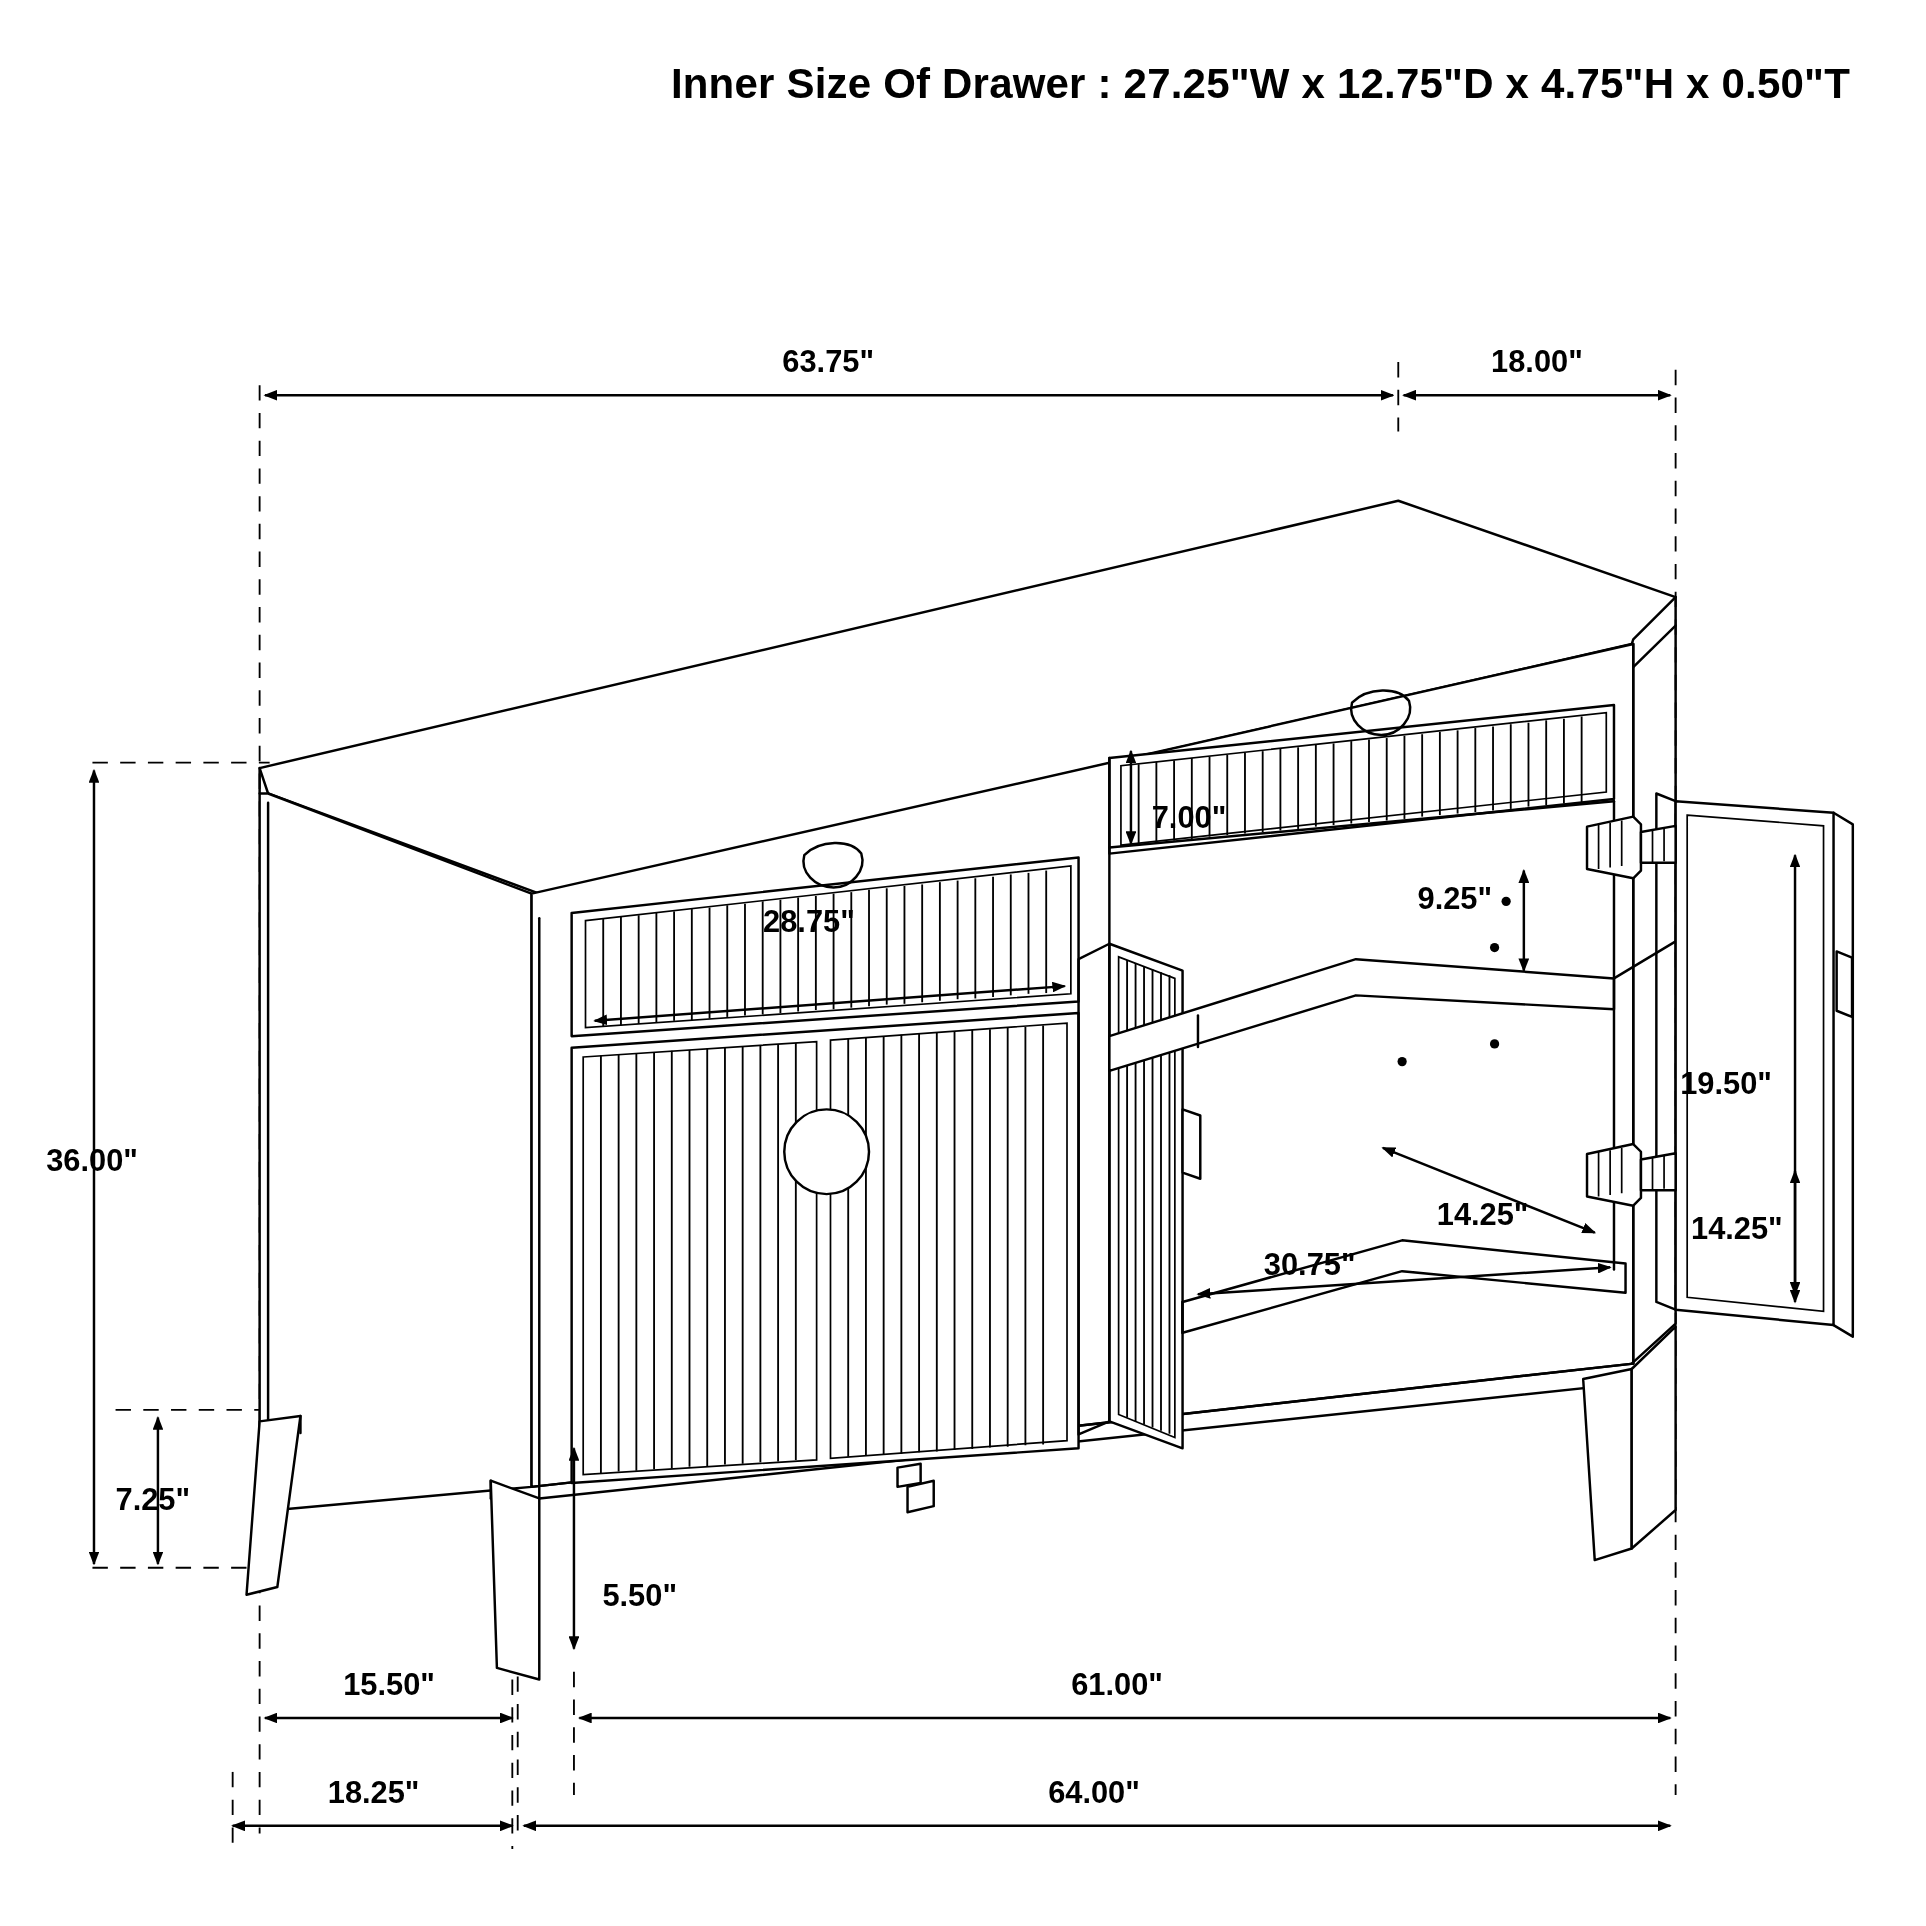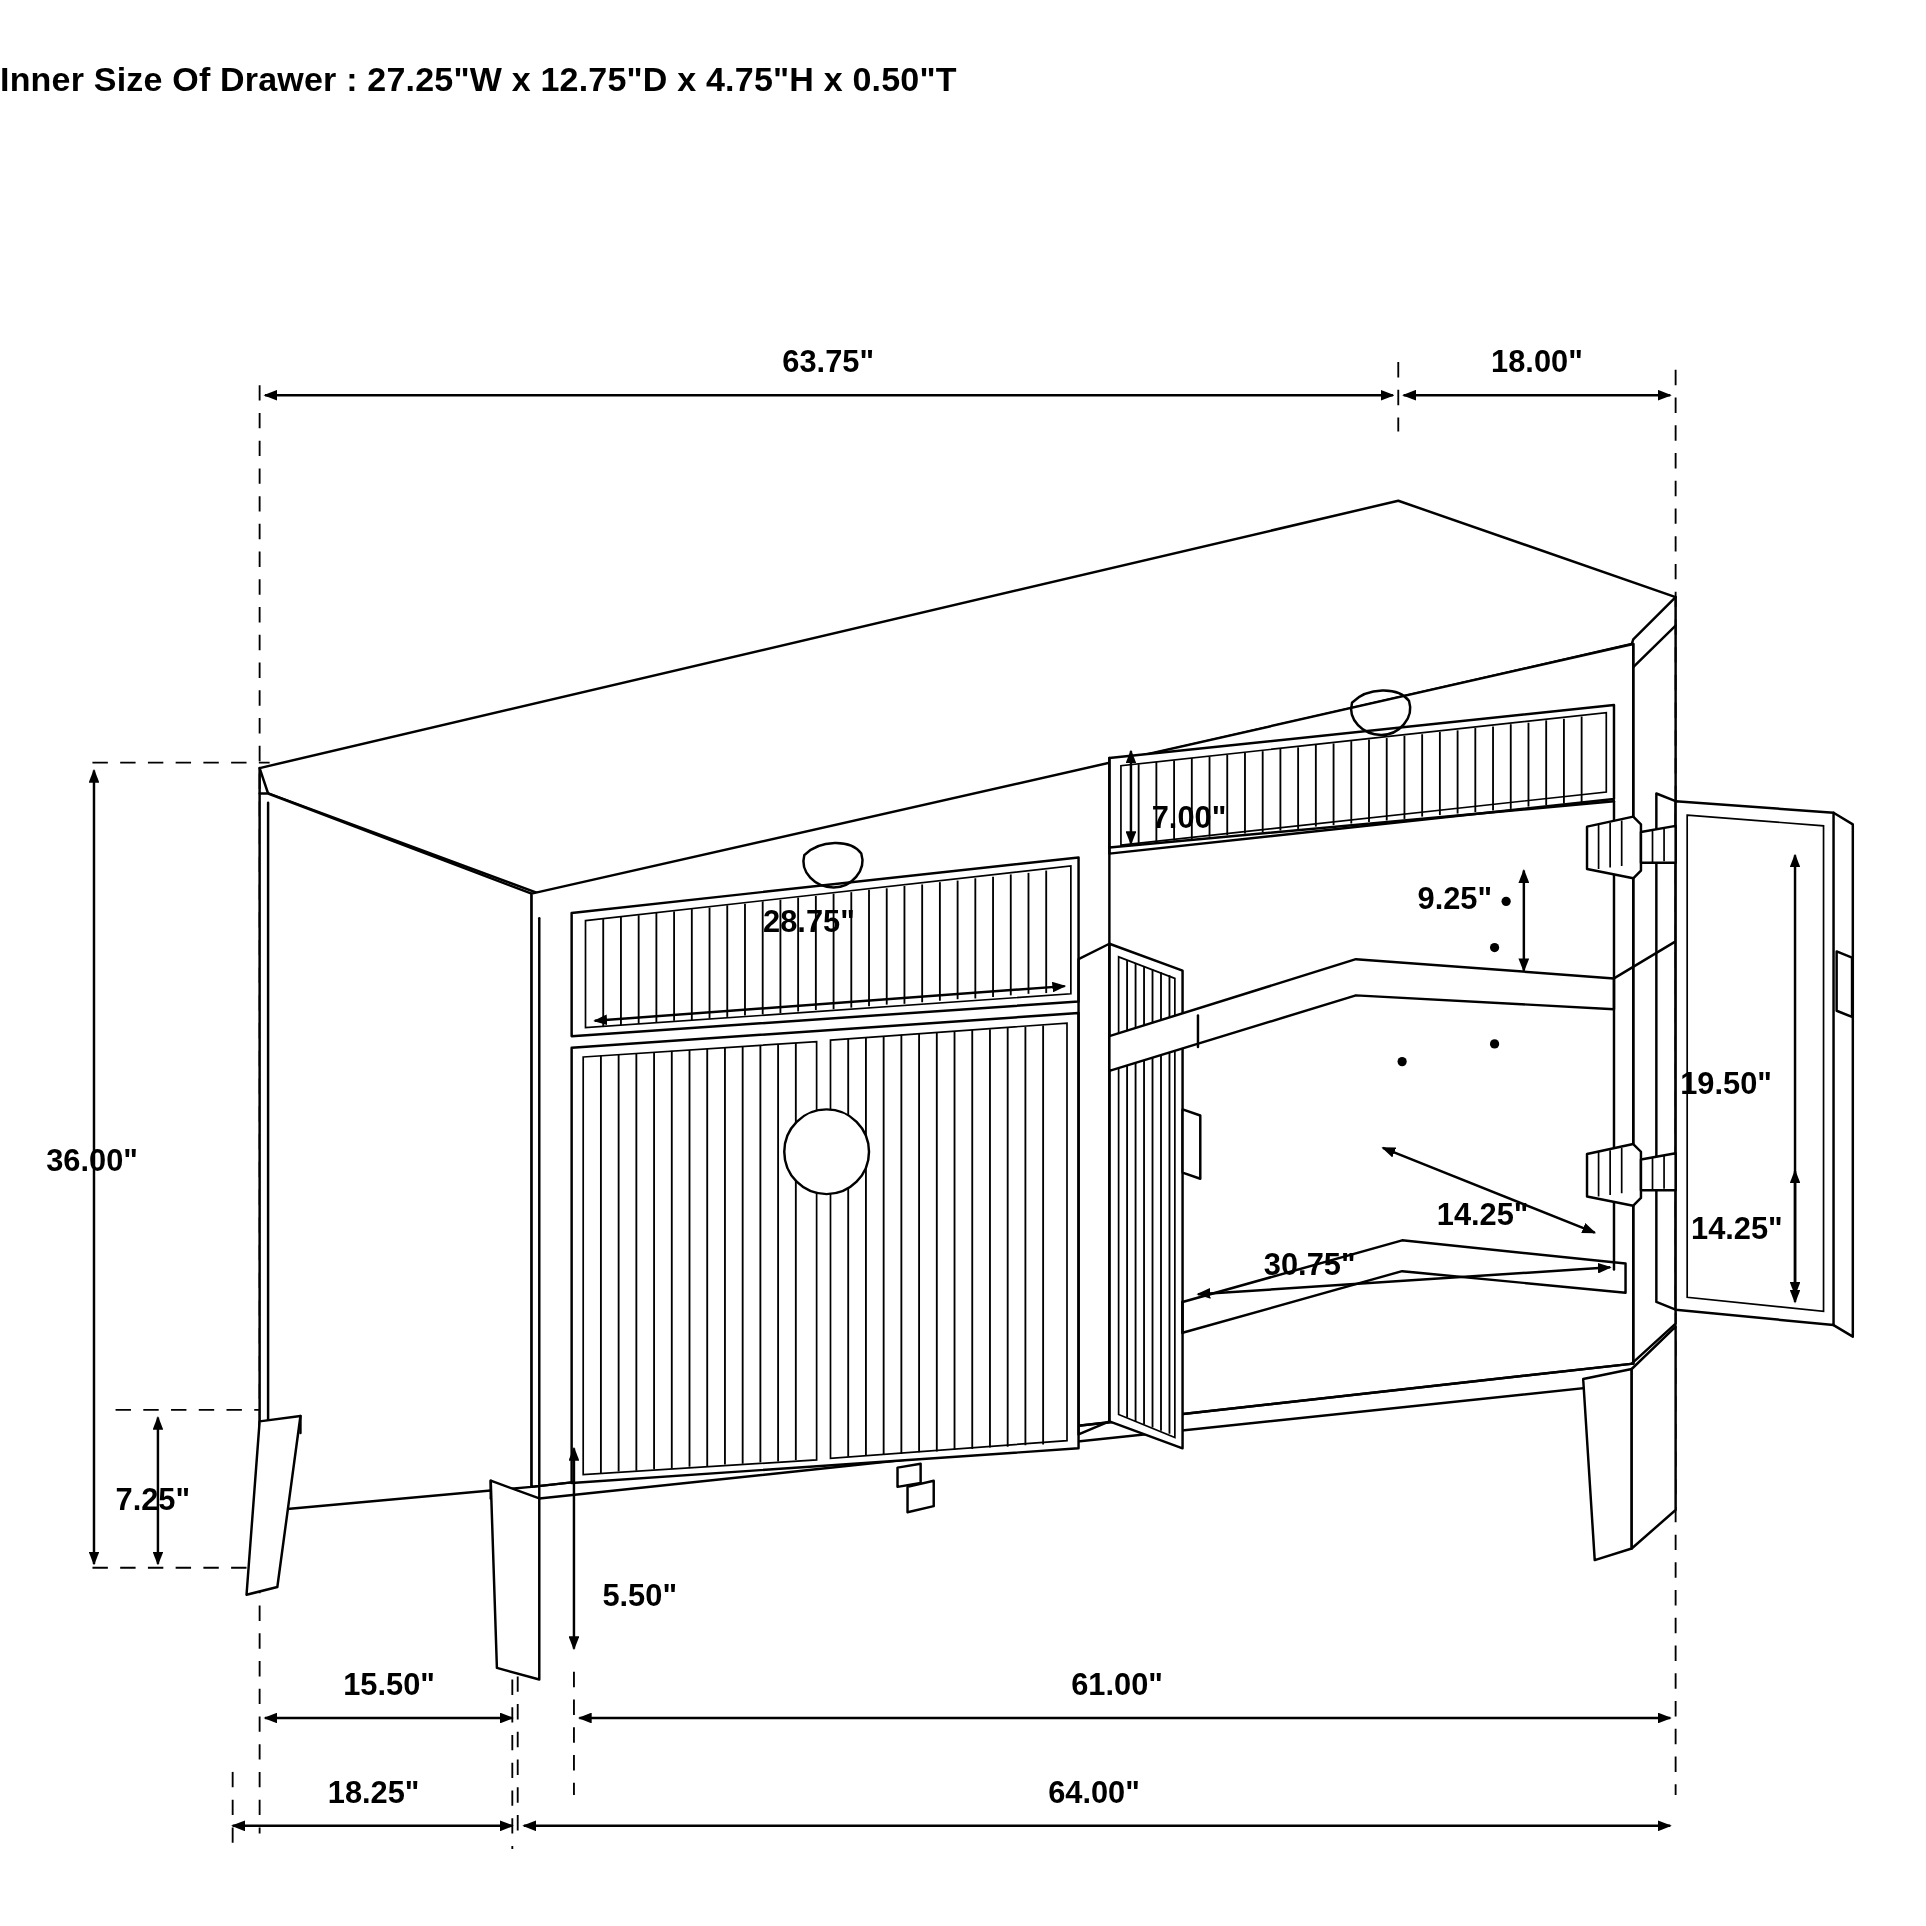--- a/index.html
+++ b/index.html
@@ -1,20 +1,20 @@
 <!DOCTYPE html>
 <html style="font-size:12.3px"><head>
 <meta charset="utf-8">
 <style>
   html,body{margin:0;padding:0;background:#ffffff;}
   body{width:1926px;height:1926px;font-family:"Liberation Sans",sans-serif;color:#000;}
   #stage{position:relative;width:1926px;height:1926px;overflow:hidden;}
   .title{
-    position:absolute;left:0;top:60px;width:1850px;text-align:left;
-    font-size:34px;font-weight:bold;letter-spacing:0.2px;
+    position:absolute;left:0;top:60px;width:1850px;text-align:right;
+    font-size:42px;font-weight:bold;letter-spacing:0.2px;
   }
   svg{position:absolute;left:0;top:0;width:1926px;height:1926px;}
   text{font-family:"Liberation Sans",sans-serif;font-weight:bold;}
   .dim{font-size:40px;}
   .solid{fill:none;stroke:#000;stroke-width:3.2;stroke-linejoin:round;stroke-linecap:round;}
   .thin{fill:none;stroke:#000;stroke-width:2.2;}
   .dash{fill:none;stroke:#000;stroke-width:2.4;stroke-dasharray:20 16;}
   .dimline{fill:none;stroke:#000;stroke-width:3.2;}
   .slat{fill:none;stroke:#000;stroke-width:2.4;}
   .white{fill:#fff;stroke:#000;stroke-width:3.2;stroke-linejoin:round;}

